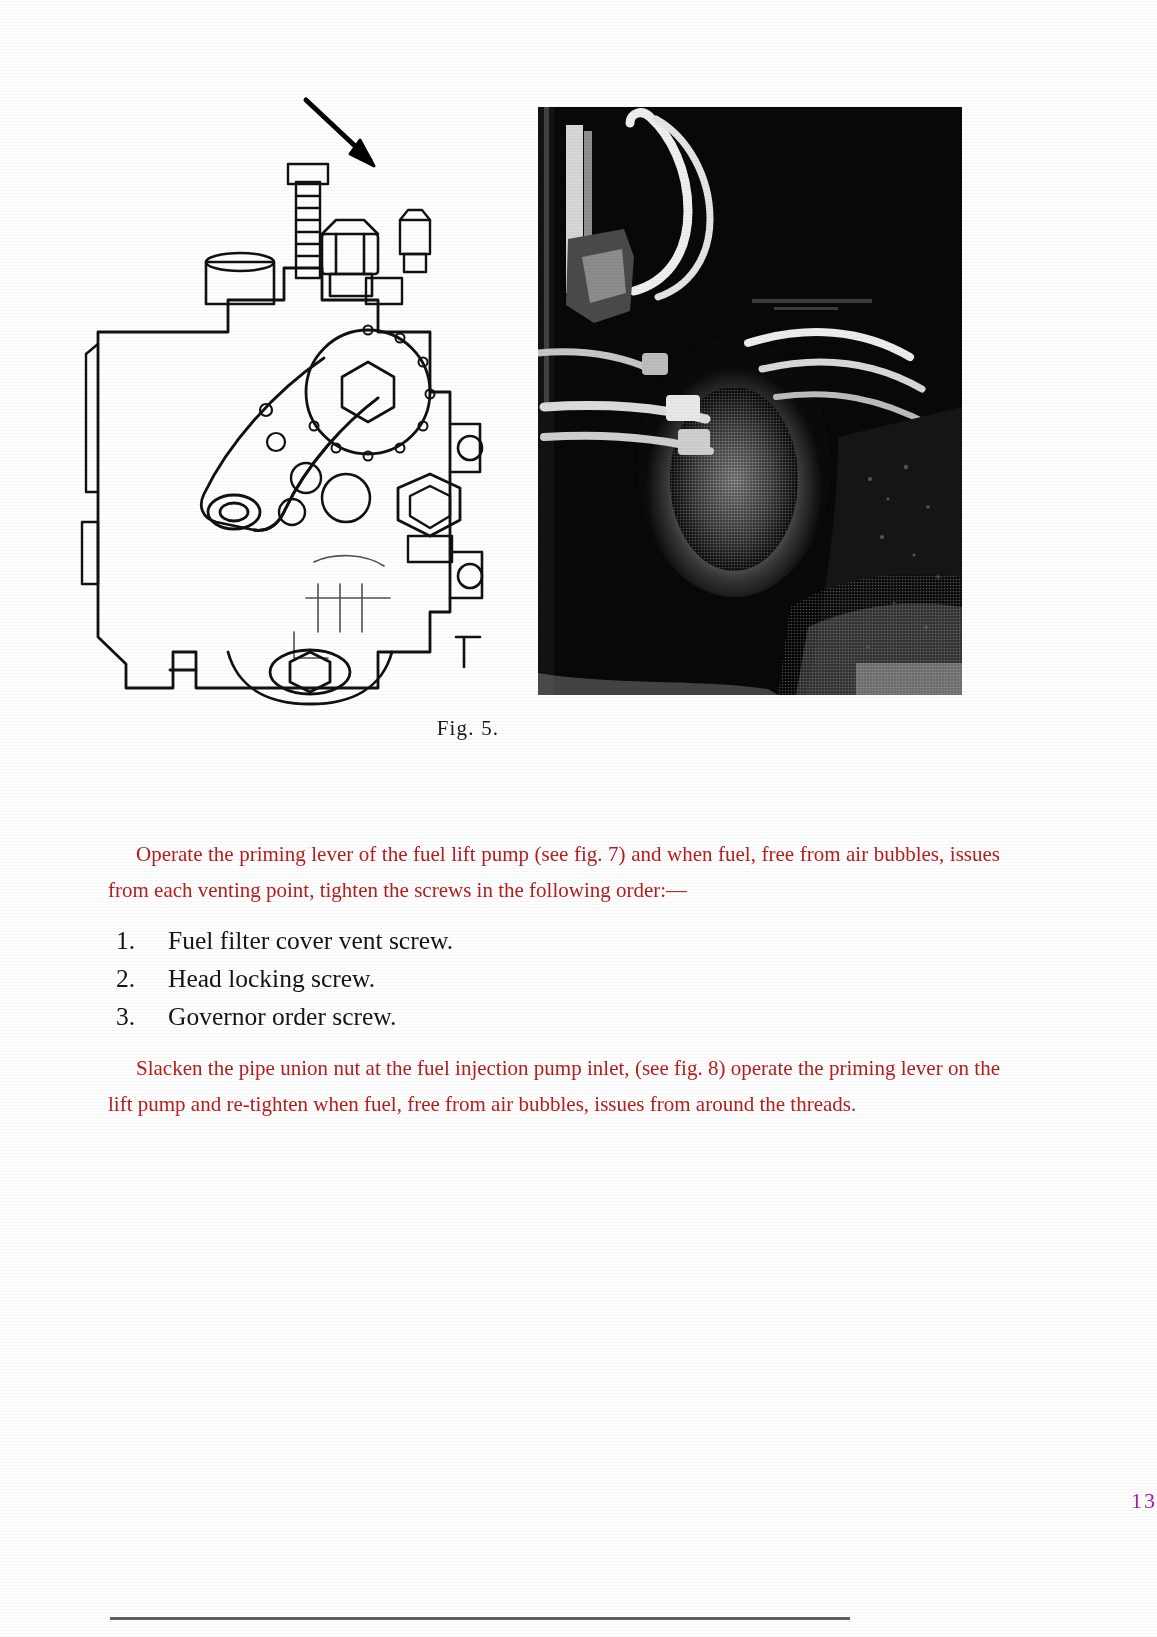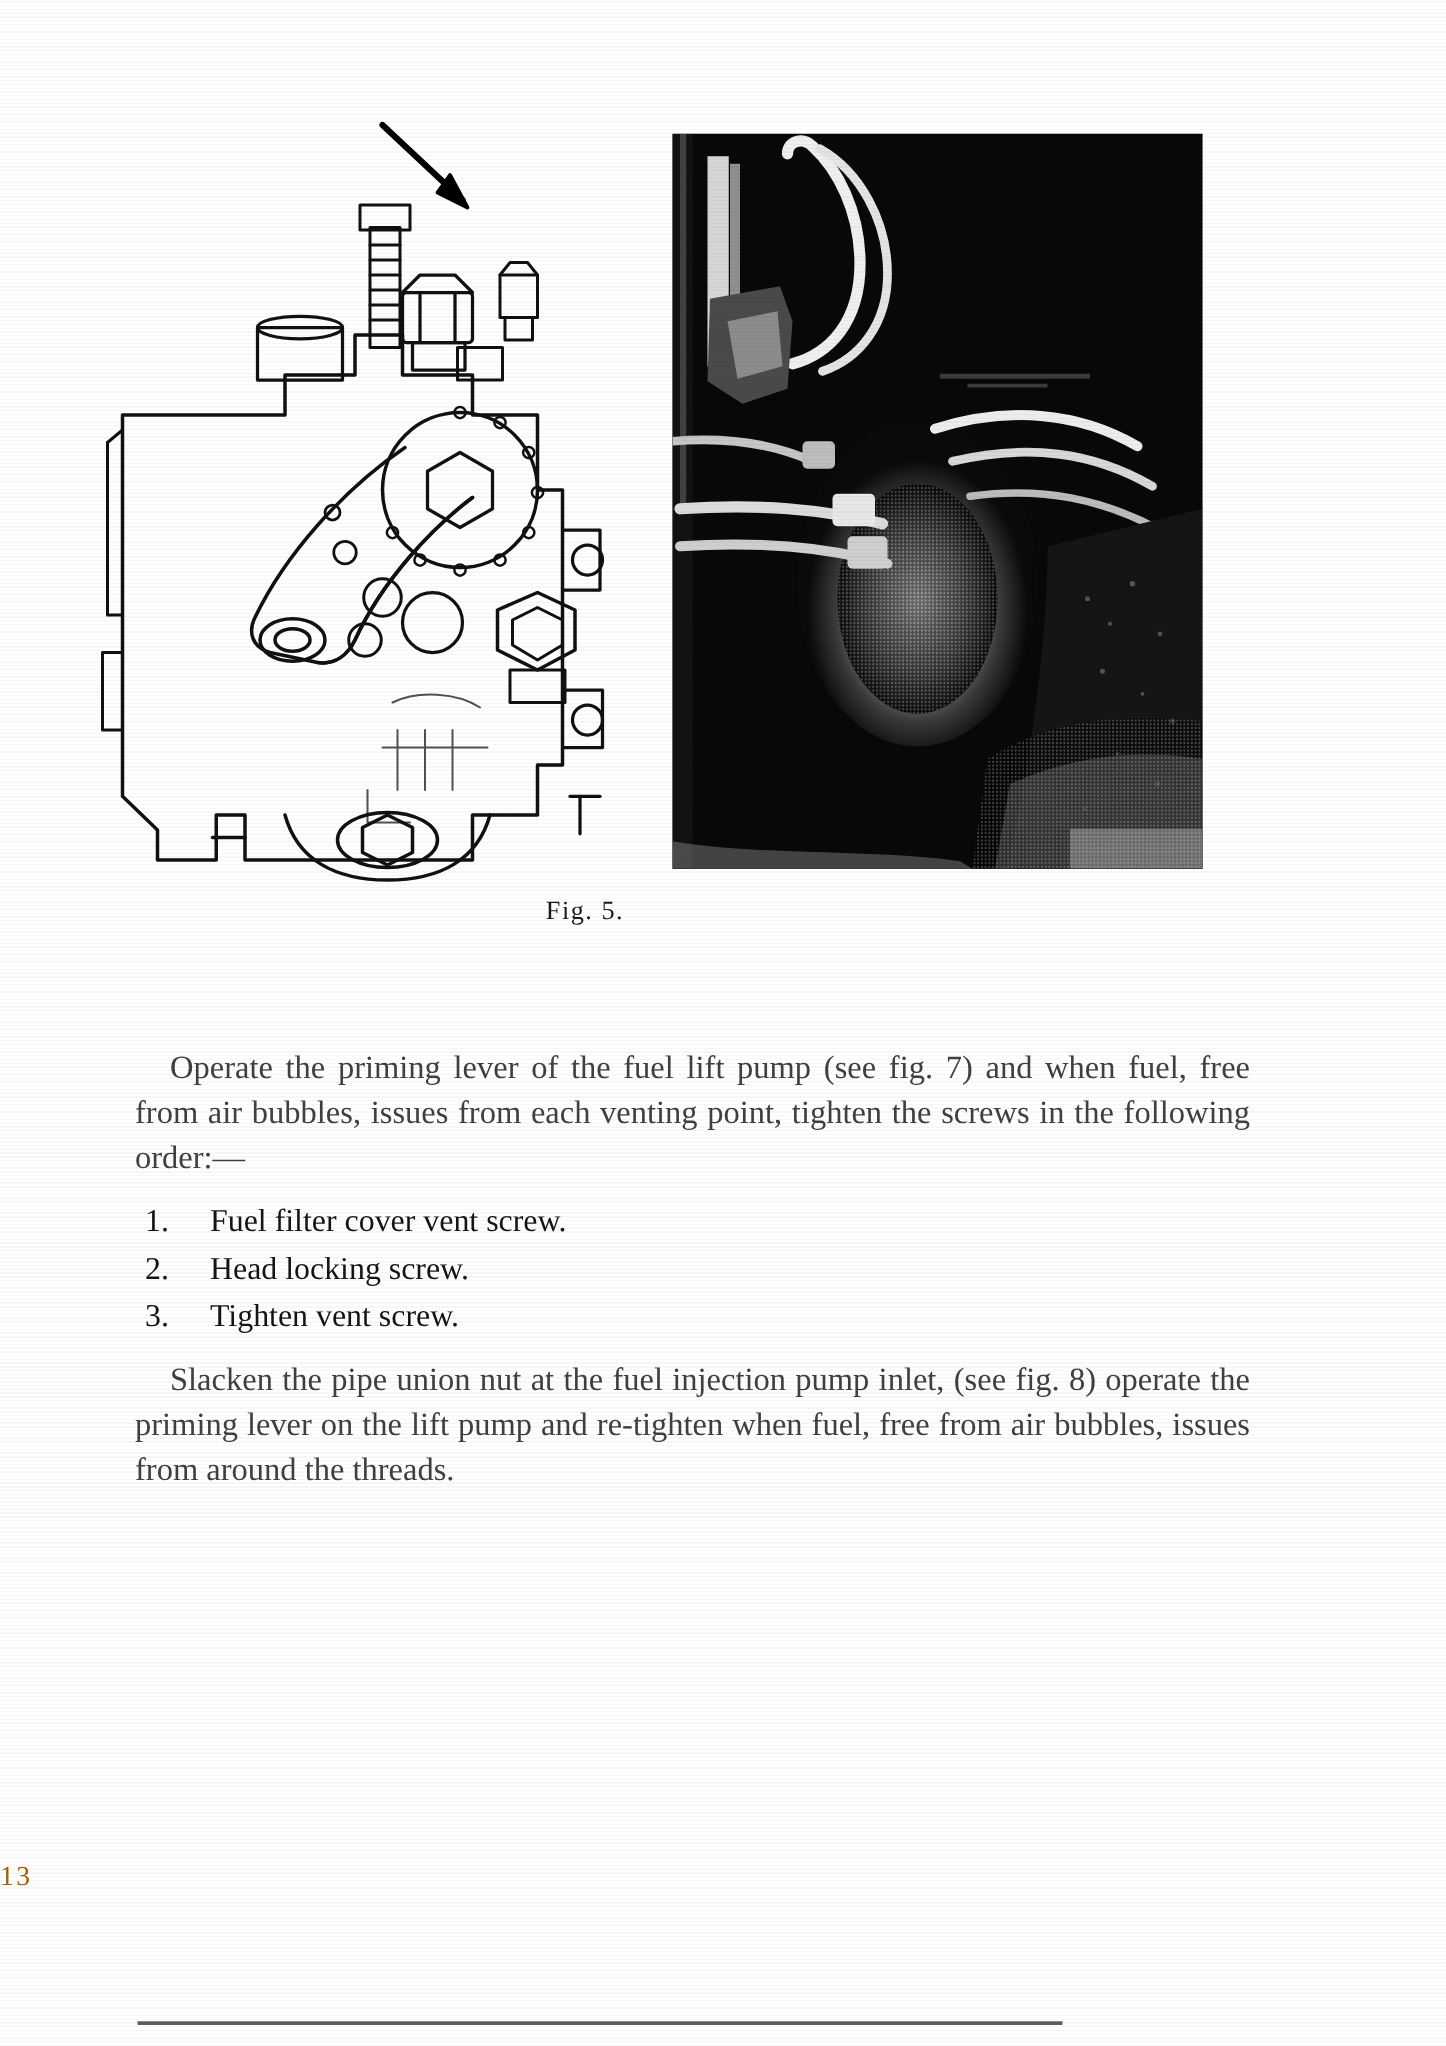--- a/index.html
+++ b/index.html
@@ -68,26 +68,26 @@
   
   .body-text {
     position: absolute;
     left: 108px;
     top: 836px;
     width: 892px;
   }
 
   p.para {
     margin: 0 0 14px 0;
-    font-size: 26px;
+    font-size: 21px;
     line-height: 36px;
     text-align: justify;
     text-justify: inter-word;
     text-indent: 28px;
-    color: #404040;
+    color: #b91c1c;
     -webkit-font-smoothing: none;
   }
   p.para.last { text-indent: 28px; margin-bottom: 0; }
 
   ol.vent-list {
     list-style: none;
     margin: 10px 0 14px 0;
     padding: 0 0 0 0;
   }
   ol.vent-list li {
@@ -105,24 +105,24 @@
 
   
   .list-block { margin-top: 4px; margin-bottom: 6px; }
 
   
   .page-number {
     position: absolute;
     left: 0;
     top: 1488px;
     width: 1157px;
-    text-align: left;
+    text-align: right;
     font-size: 22px;
     letter-spacing: 2px;
-    color: #a16207;
+    color: #a21caf;
   }
 
   
   .scan-edge {
     position: absolute;
     left: 110px;
     top: 1617px;
     width: 740px;
     height: 3px;
     background: #2a2a2a;
@@ -352,21 +352,21 @@
         <li>
           <span class="num">1.</span>
           <span class="txt">Fuel filter cover vent screw.</span>
         </li>
         <li>
           <span class="num">2.</span>
           <span class="txt">Head locking screw.</span>
         </li>
         <li>
           <span class="num">3.</span>
-          <span class="txt">Tighten vent screw.</span>
+          <span class="txt">Governor order screw.</span>
         </li>
       </ol>
     </div>
 
     <p class="para">Slacken the pipe union nut at the fuel injection pump inlet, (see fig. 8) operate the priming lever on the lift pump and re-tighten when fuel, free from air bubbles, issues from around the threads.</p>
 
 
 
 
   </div>

